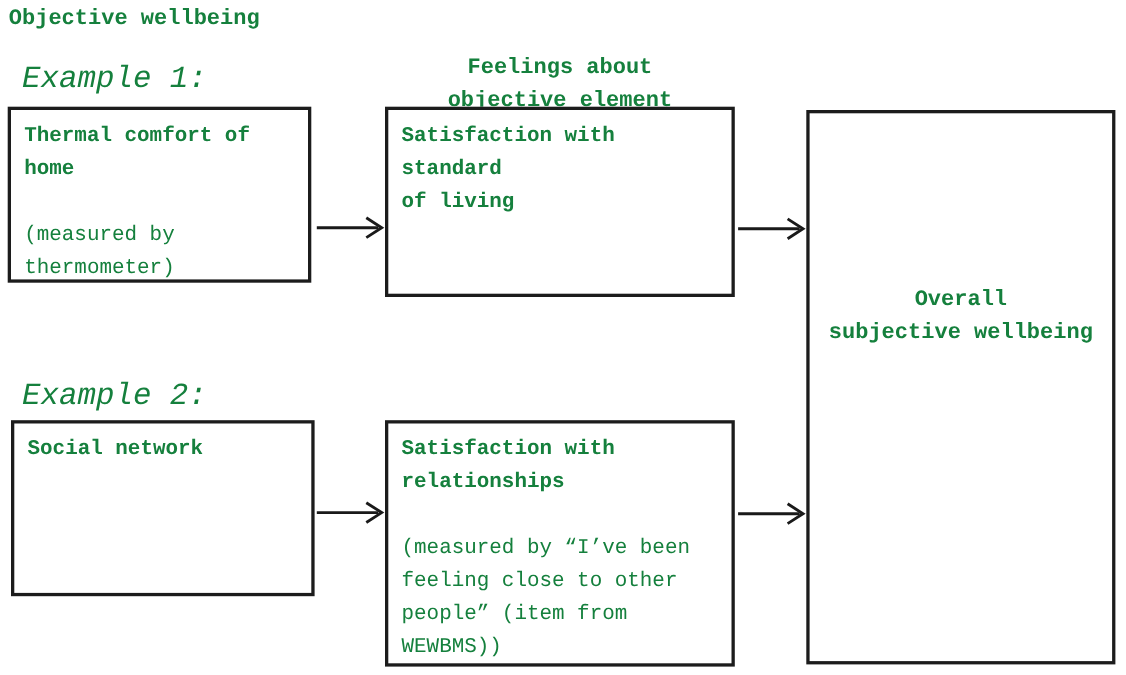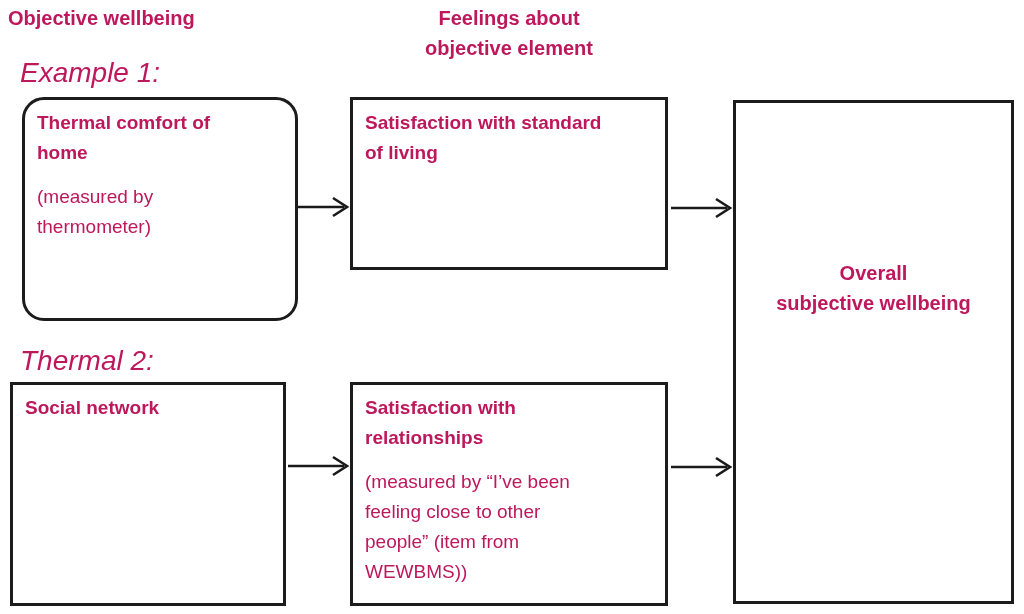--- a/index.html
+++ b/index.html
@@ -5,41 +5,42 @@
   html, body {
     margin: 0;
     padding: 0;
     background: #ffffff;
   }
   .canvas {
     position: relative;
     width: 1024px;
     height: 614px;
     background: #ffffff;
-    font-family: Liberation Sans, sans-serif;
-    color: #be185d;
+    font-family: Liberation Mono, monospace;
+    color: #15803d;
     overflow: hidden;
   }
   .arrows {
     position: absolute;
     left: 0;
     top: 0;
     width: 1024px;
     height: 614px;
     pointer-events: none;
   }
   .col-header {
     position: absolute;
     font-size: 20px;
     font-weight: bold;
     line-height: 30px;
     white-space: pre-line;
   }
   .col-header.center {
     text-align: center;
+    margin-top: 44px;
   }
   .example-label {
     position: absolute;
     font-size: 28px;
     font-style: italic;
     line-height: 26px;
     white-space: pre;
   }
   .dbox {
     position: absolute;
@@ -50,34 +51,34 @@
   }
   .dbox .box-title {
     font-size: 19px;
     font-weight: bold;
     line-height: 30px;
     white-space: pre-line;
   }
   .dbox .box-body {
     font-size: 19px;
     line-height: 30px;
-    margin-top: 14px;
+    margin-top: 30px;
     white-space: pre-line;
   }
   .dbox.outcome {
     text-align: center;
     padding-top: 155px;
   }
   .dbox.outcome .box-title {
     font-size: 20px;
   }
   
-  #box-objective-1 { left: 22px;  top: 97px;  width: 276px; height: 224px; border-radius: 22px; }
+  #box-objective-1 { left: 7px;  top: 97px;  width: 276px; height: 160px; }
   #box-feeling-1   { left: 350px; top: 97px;  width: 318px; height: 173px; }
-  #box-objective-2 { left: 10px;  top: 382px; width: 276px; height: 224px; }
+  #box-objective-2 { left: 10px;  top: 382px; width: 276px; height: 160px; }
   #box-feeling-2   { left: 350px; top: 382px; width: 318px; height: 224px; }
   #box-outcome     { left: 733px; top: 100px; width: 281px; height: 504px; }
   #header-col1     { left: 8px;   top: 3px;   width: 280px; }
   #header-col2     { left: 350px; top: 3px;   width: 318px; }
   #example-1-label { left: 20px;  top: 60px; }
   #example-2-label { left: 20px;  top: 348px; }
 </style>
 </head>
 <body>
 
@@ -114,21 +115,21 @@
 home</div>
     <div class="box-body">(measured by
 thermometer)</div>
   </div>
 
   <div class="dbox" id="box-feeling-1">
     <div class="box-title">Satisfaction with standard
 of living</div>
   </div>
 
-  <div class="example-label" id="example-2-label">Thermal 2:</div>
+  <div class="example-label" id="example-2-label">Example 2:</div>
 
   <div class="dbox" id="box-objective-2">
     <div class="box-title">Social network</div>
   </div>
 
   <div class="dbox outcome" id="box-outcome">
     <div class="box-title">Overall
 subjective wellbeing</div>
   </div>
 

